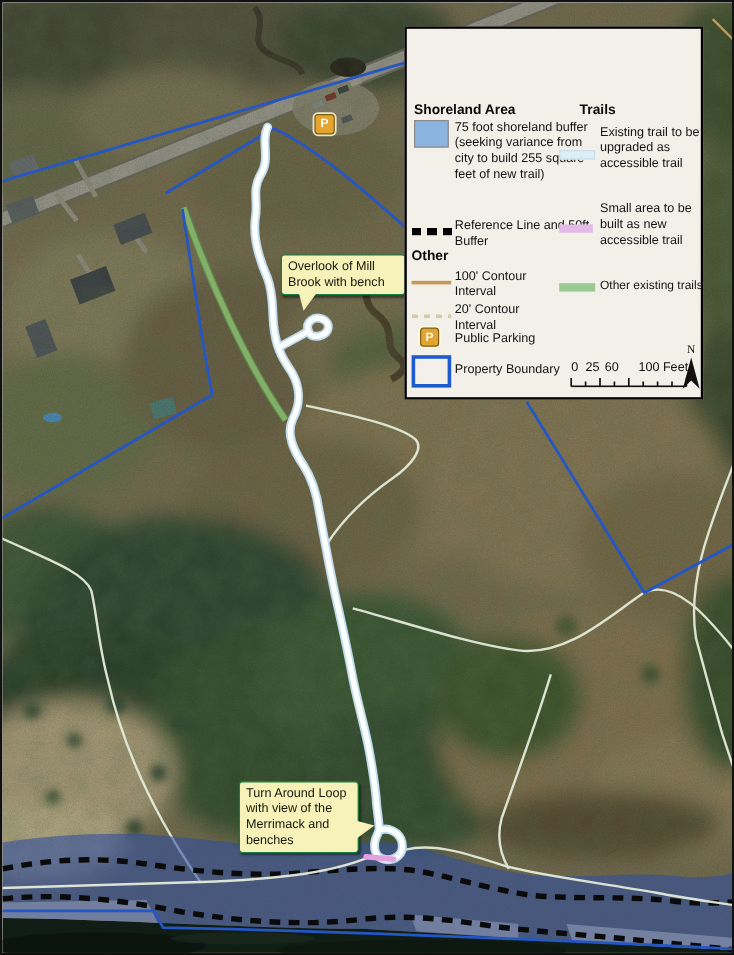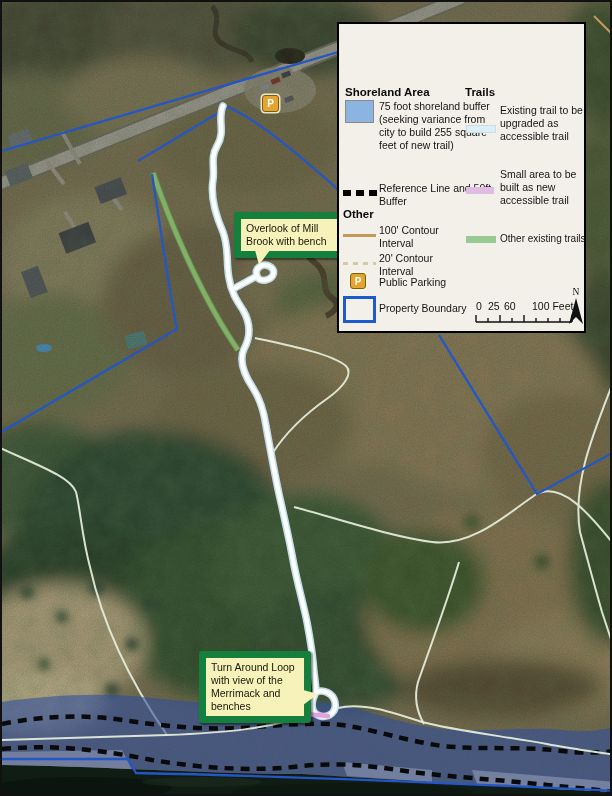--- a/index.html
+++ b/index.html
@@ -33,21 +33,21 @@
   #scale-nums span{position:absolute;top:0;font-size:10.5px;color:#111;}
   #scale-nums{position:absolute;left:0;top:276px;width:100%;height:12px;}
   #scale-ruler{position:absolute;left:136px;top:290px;}
   #north{position:absolute;left:224px;top:263px;width:26px;height:40px;text-align:center;}
   #north .n{font-size:9.5px;color:#111;font-family:"Liberation Serif",serif;}
 
   
   #map-p{position:absolute;left:260px;top:93px;width:15px;height:15px;font-size:10px;}
 
   
-  .callout{position:absolute;background:#F6F2B9;border:7px solid #15803d;border-radius:3px;
+  .callout{position:absolute;background:#F6F2B9;border:1px solid #15803d;border-radius:3px;
            padding:3px 5px;font-size:10.5px;line-height:13px;color:#17170c;
            box-shadow:1.5px 1.5px 2px rgba(0,0,0,.45);}
   #callout-overlook{left:232px;top:210px;width:92px;}
   #callout-overlook .tail{position:absolute;left:14px;bottom:-14px;width:0;height:0;
            border-left:4px solid transparent;border-right:11px solid transparent;
            border-top:15px solid #F6F2B9;}
   #callout-turnaround{left:197px;top:649px;width:88px;}
   #callout-turnaround .tail{position:absolute;right:-14px;top:32px;width:0;height:0;
            border-top:4px solid transparent;border-bottom:11px solid transparent;
            border-left:15px solid #F6F2B9;}
@@ -260,21 +260,21 @@
     <div class="lg-txt" style="left:40px;top:200px;width:80px;">100' Contour Interval</div>
     <div class="sw sw-c20"></div>
     <div class="lg-txt" style="left:40px;top:228px;width:80px;">20' Contour Interval</div>
 
     <div class="p-badge">P</div>
     <div class="lg-txt" style="left:40px;top:252px;width:100px;">Public Parking</div>
 
     <div class="sw sw-prop"></div>
     <div class="lg-txt" style="left:40px;top:278px;width:110px;">Property Boundary</div>
 
-    <div class="lg-head" style="left:126px;top:62px;">Trails</div>
+    <div class="lg-head" style="left:144px;top:62px;">Trails</div>
     <div class="sw sw-exist"></div>
     <div class="lg-txt" style="left:161px;top:80px;width:88px;">Existing trail to be upgraded as accessible trail</div>
     <div class="sw sw-new"></div>
     <div class="lg-txt" style="left:161px;top:144px;width:88px;">Small area to be built as new accessible trail</div>
     <div class="sw sw-other"></div>
     <div class="lg-txt" style="left:161px;top:208px;width:92px;white-space:nowrap;font-size:10px;">Other existing trails</div>
 
     <div id="scale-nums">
       <span style="left:137px;">0</span>
       <span style="left:149px;">25</span>

